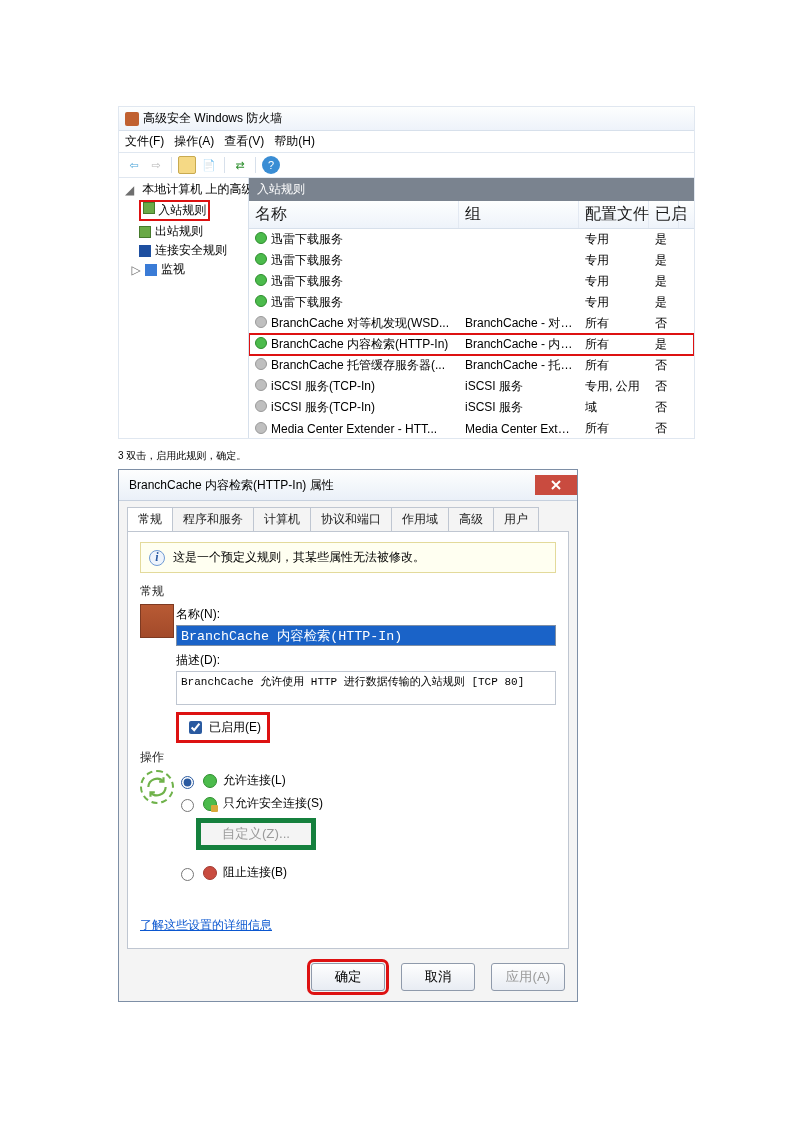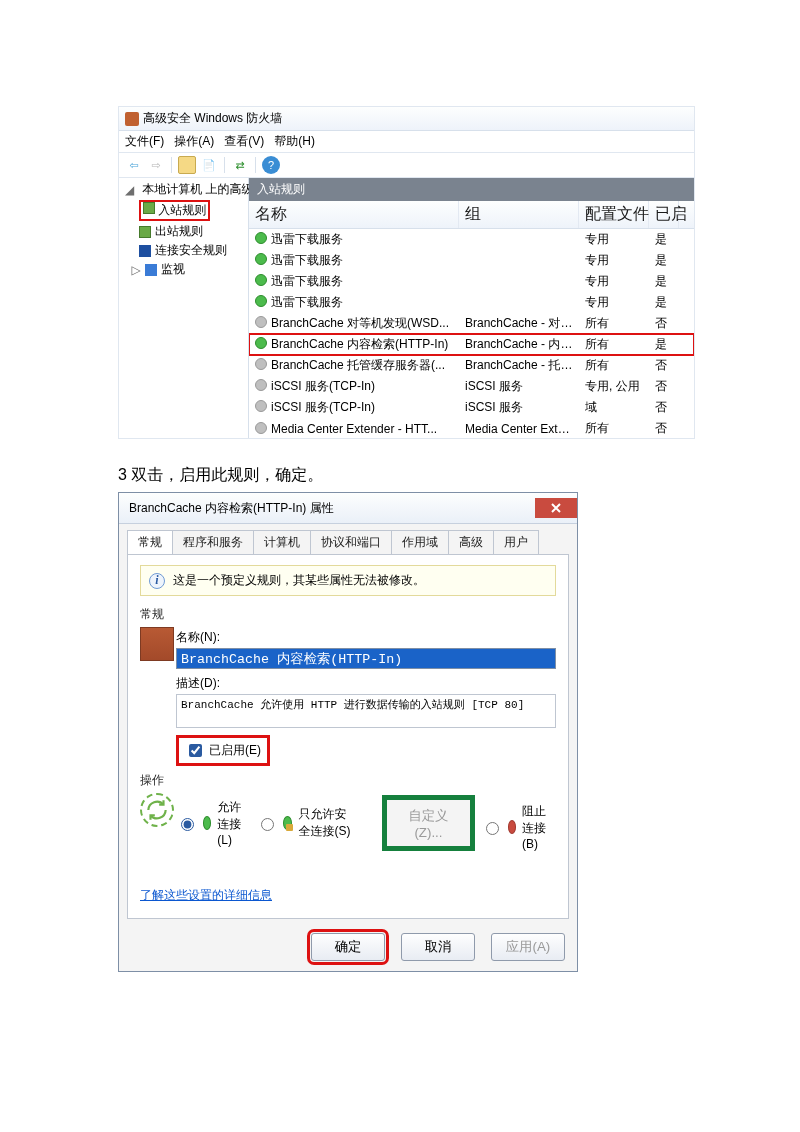--- a/index.html
+++ b/index.html
@@ -114,21 +114,21 @@
   }
   .fw-row .rule-icon {
     width:12px;height:12px;border-radius:50%;display:inline-block;
     margin-right:4px; vertical-align:-1px;
   }
   .ic-green { background:#4cbb4c; border:1px solid #2e8e2e; }
   .ic-gray  { background:#bfbfbf; border:1px solid #9a9a9a; }
   .row-highlight { outline:2px solid #d11; outline-offset:-1px; }
   .fw-rows { overflow:hidden; }
 
-  .step-text { margin: 26px 0 6px 0; font-size: 16px; }
+  .step-text { margin: 10px 0 6px 0; font-size: 10px; }
 
   
   .dlg {
     width: 460px;
     margin-top: 4px;
     background: #f4f4f4;
     border:1px solid #7e8fa6;
     font-size:12px;
   }
   .dlg-titlebar {
@@ -207,21 +207,21 @@
     overflow-y:scroll;
   }
   .enable-row {
     display:inline-flex; align-items:center; gap:4px;
     padding: 3px 6px;
     margin-top:4px;
   }
   .enable-row.hl { border:3px solid #d11; }
   .enable-row input { accent-color:#2a5aa0; }
 
-  .radio-col { display:flex; flex-direction:row; gap:6px; margin-top:2px; }
+  .radio-col { display:flex; flex-direction:column; gap:6px; margin-top:2px; }
   .radio-row { display:flex; align-items:center; gap:6px; }
   .radio-row input { accent-color:#2a5aa0; }
   .radio-icon { width:14px;height:14px;border-radius:50%;display:inline-block; }
   .ri-allow { background:#4cbb4c;border:1px solid #2e8e2e; }
   .ri-secure{ background:#4cbb4c;border:1px solid #2e8e2e; position:relative; }
   .ri-secure::after{content:"";position:absolute;right:-2px;bottom:-2px;width:7px;height:7px;background:#d8a93a;border-radius:1px;}
   .ri-block { background:#c94b3f;border:1px solid #a23a31; }
   .custom-btn {
     color:#9a9a9a; border:5px solid #15803d; background:#f4f4f4;
     padding:2px 12px; margin-left:20px; width:120px;

